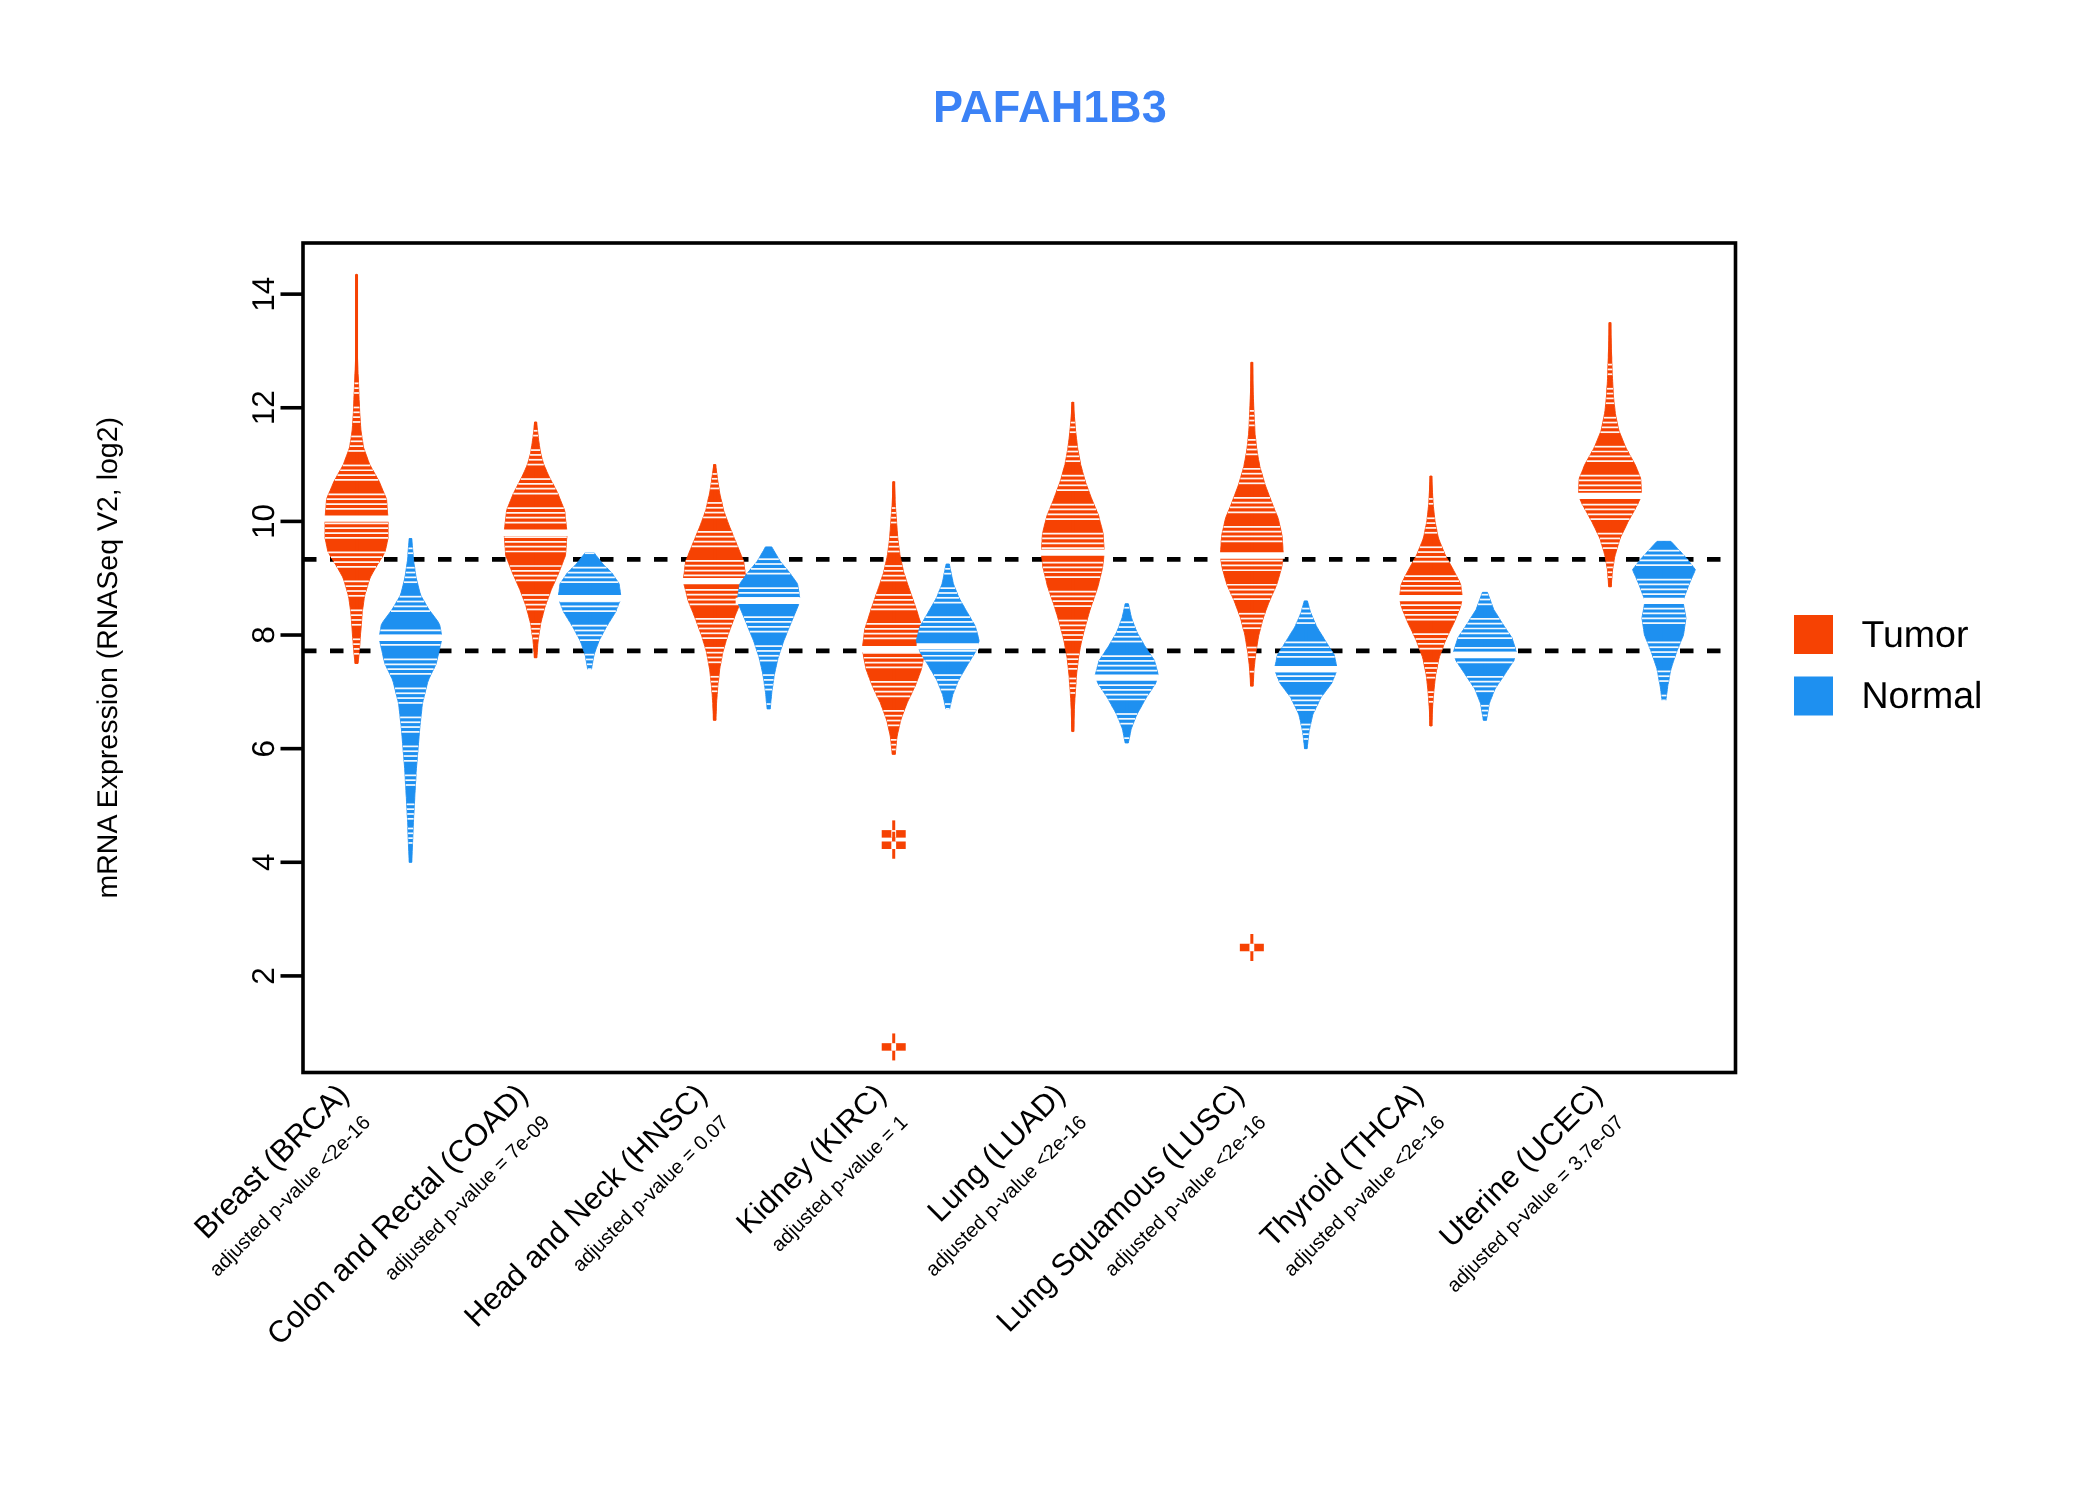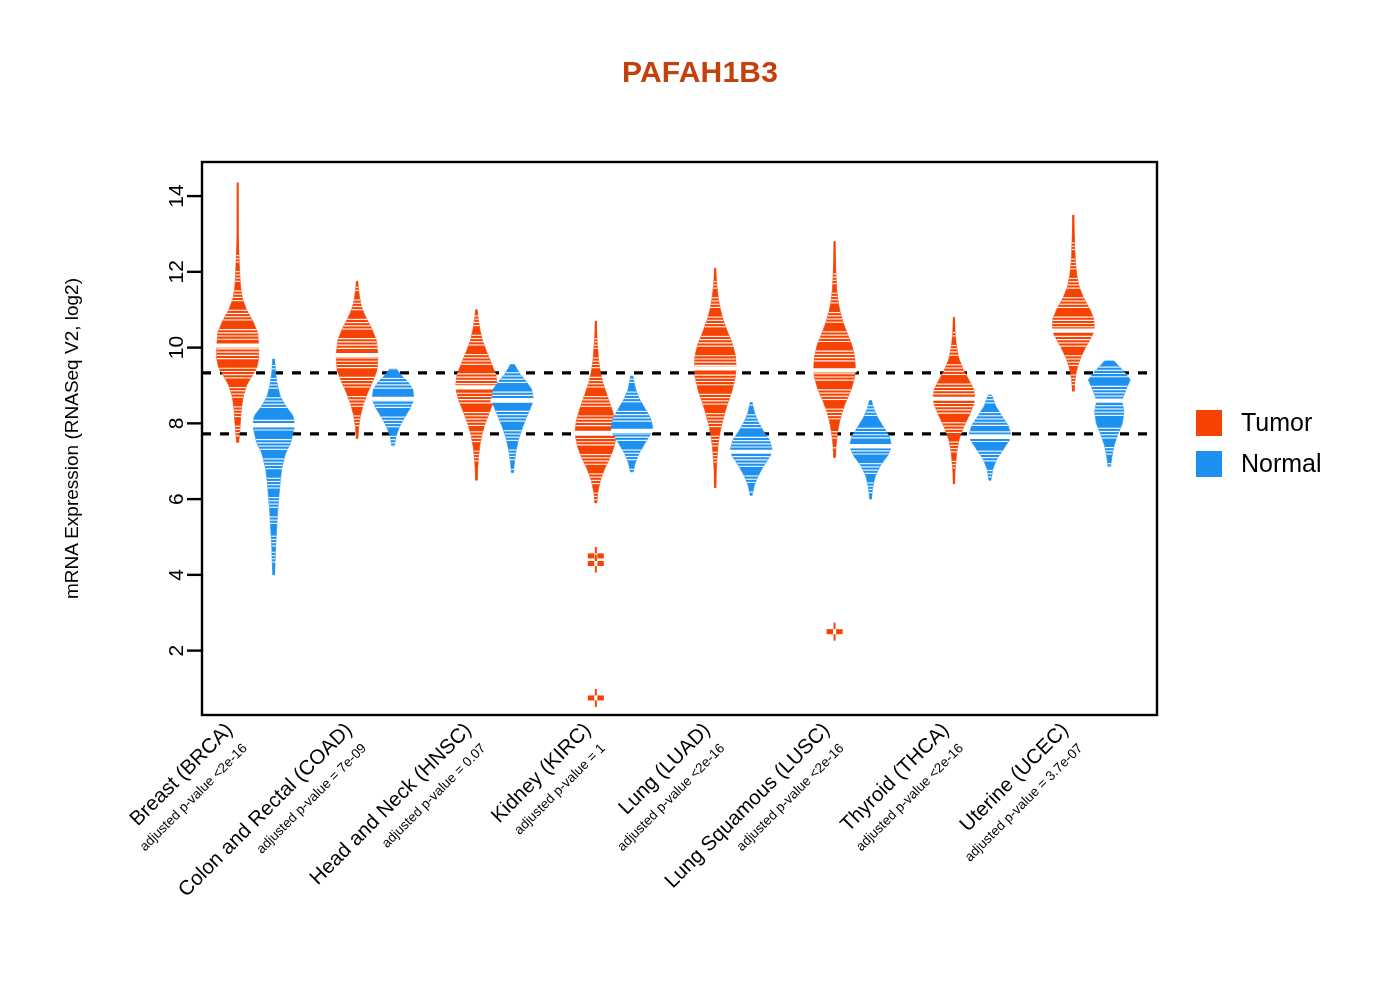--- a/index.html
+++ b/index.html
@@ -21,21 +21,21 @@
     height: 1000px;
   }
   .chart-title {
     position: absolute;
     left: 0;
     top: 55px;
     width: 1400px;
     text-align: center;
     font-size: 30px;
     font-weight: bold;
-    color: #c2410c;
+    color: #3b82f6;
     letter-spacing: 0.2px;
   }
   svg#plot {
     position: absolute;
     left: 0;
     top: 0;
   }
   .axis-title-y {
     font-size: 19px;
     fill: #000;

